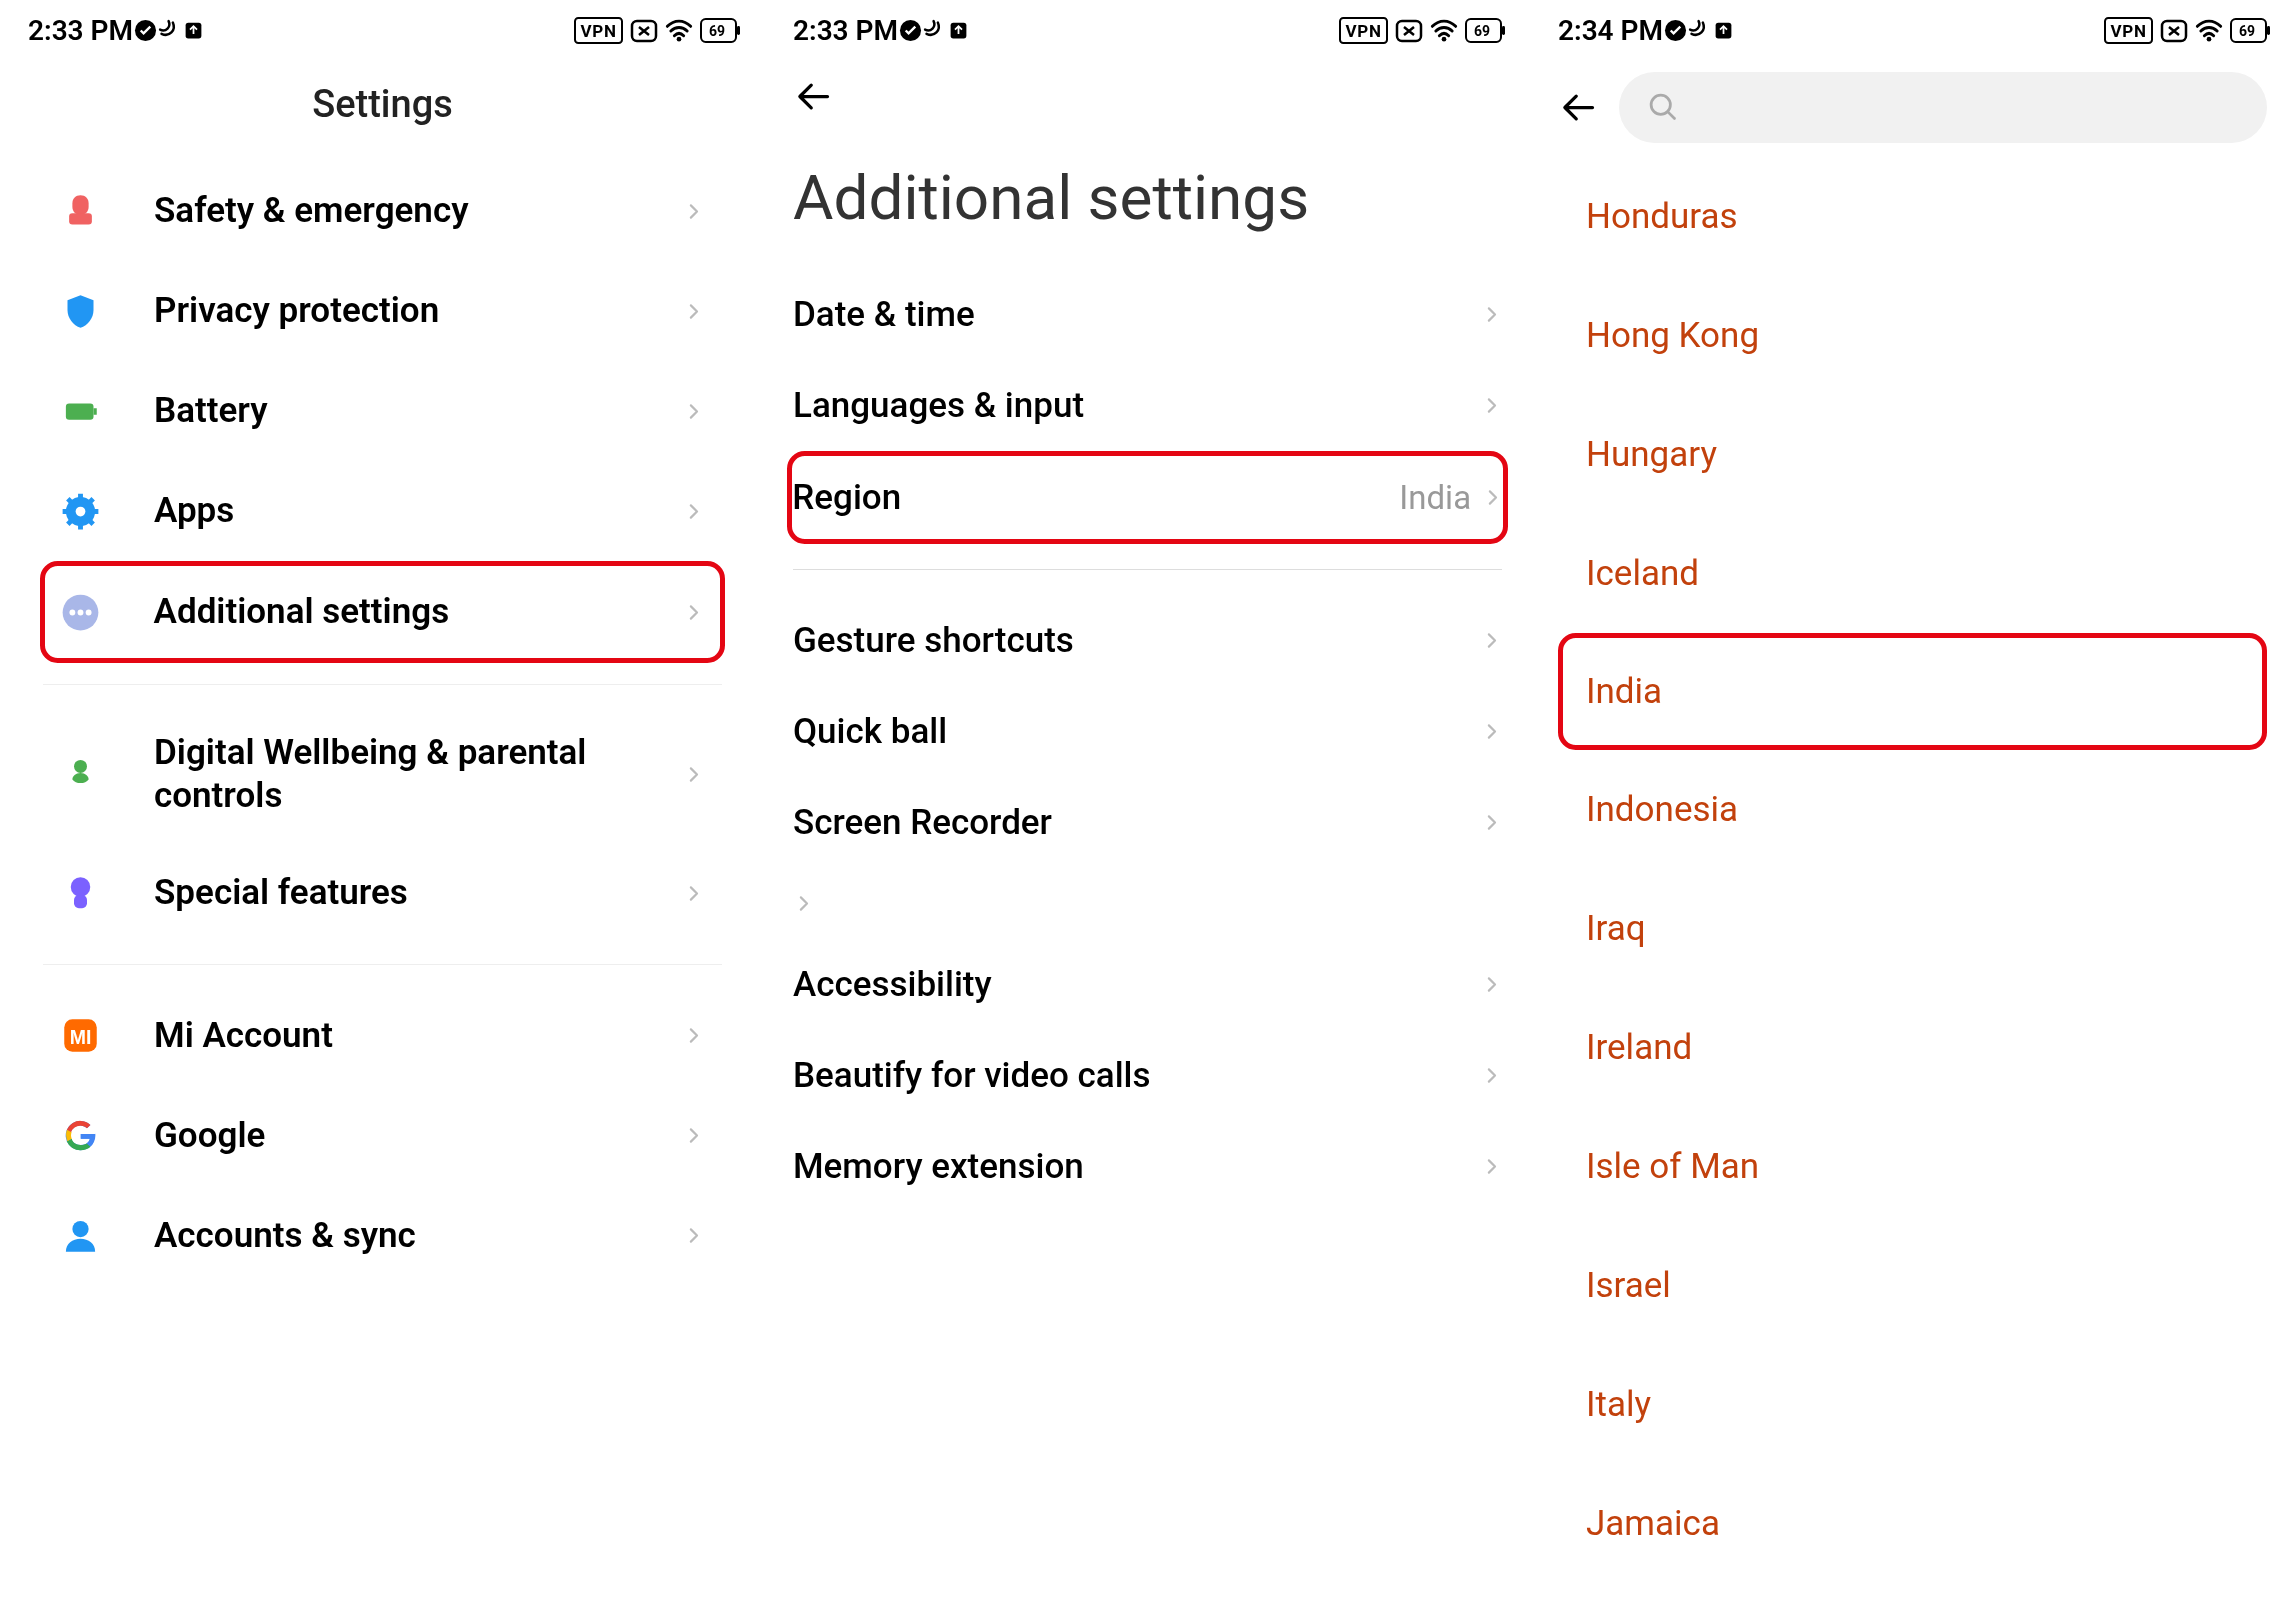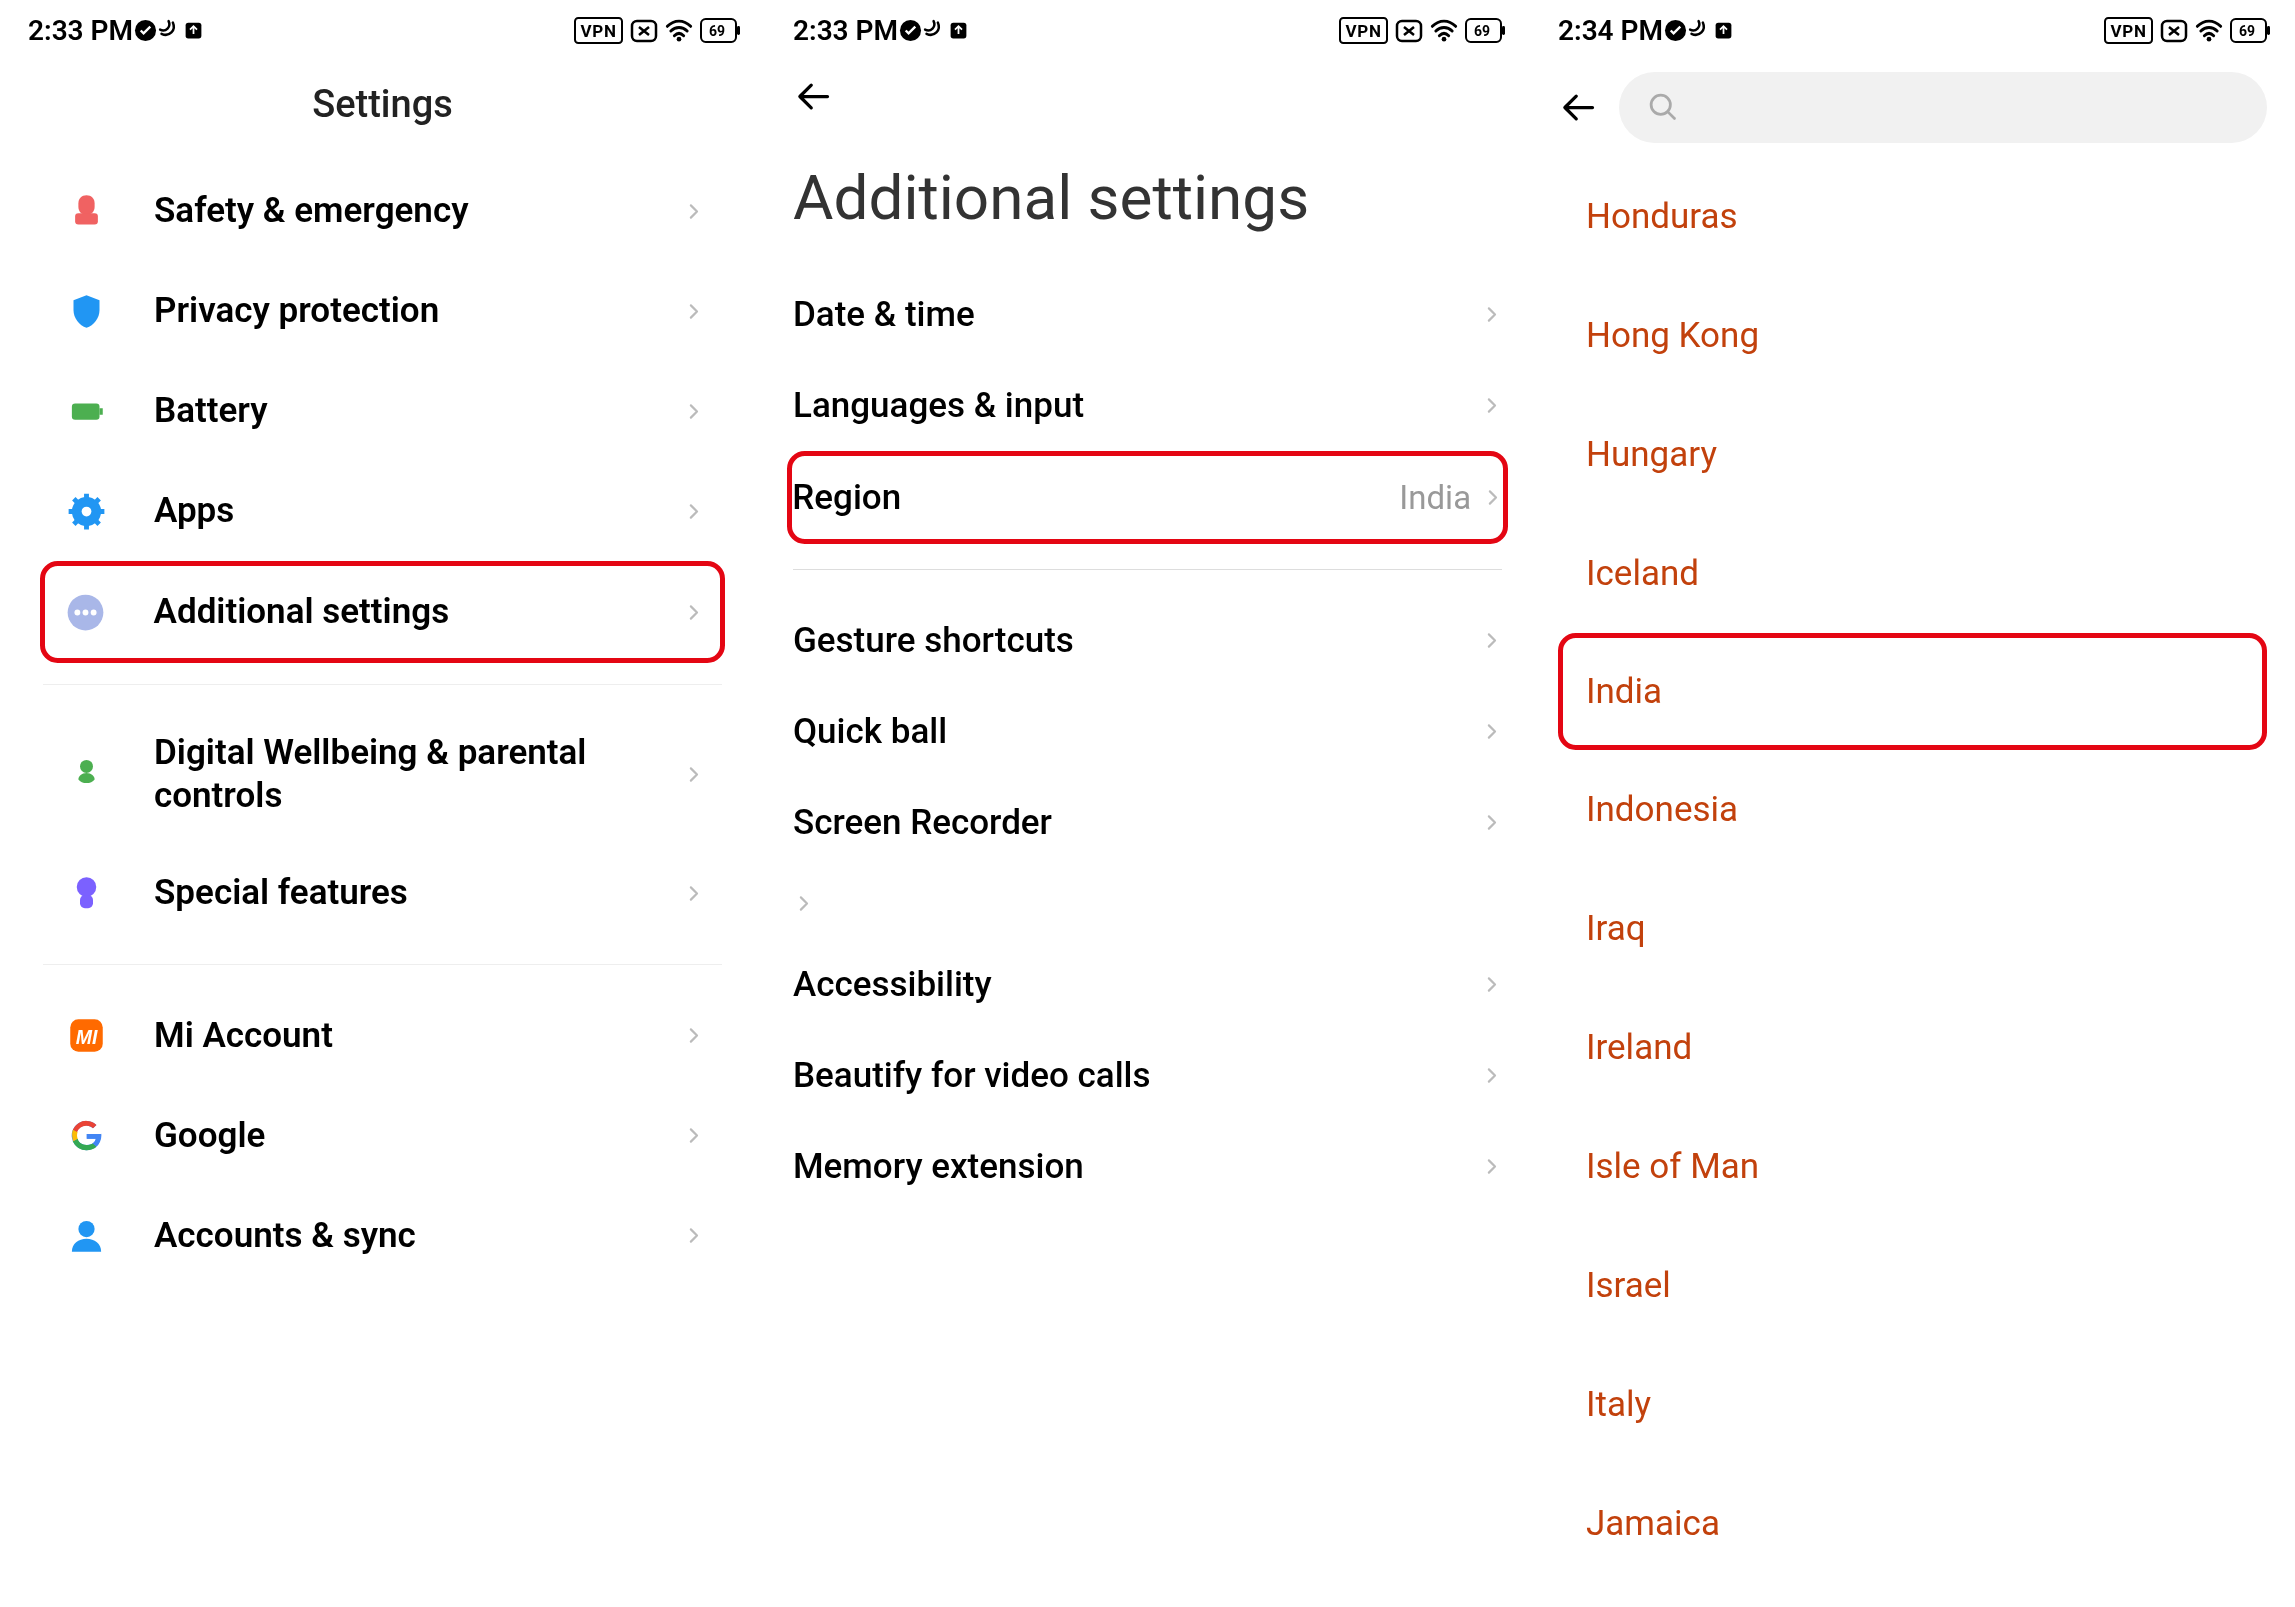--- a/index.html
+++ b/index.html
@@ -67,24 +67,22 @@
     .settings-item.boxed {
       border: 5.7px solid #e40613;
       border-radius: 17.7px;
       padding: 21px 15.6px;
     }
     .icon-wrap {
       width: 50px;
       height: 50px;
       display: flex;
       align-items: center;
-      justify-content: center;
       margin-right: 43px;
       flex-shrink: 0;
-      font-style: italic;
     }
     .item-label {
       font-size: 35px;
       font-weight: 600;
       color: #000;
       flex: 1;
       line-height: 1.25;
     }
     .item-label-plain {
       font-size: 35px;

